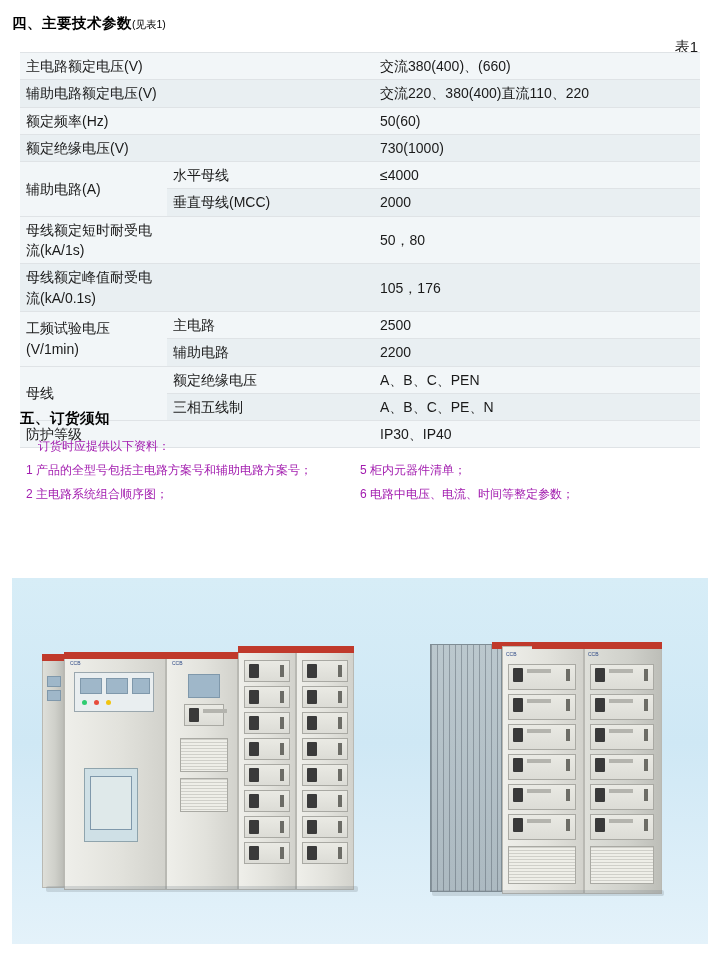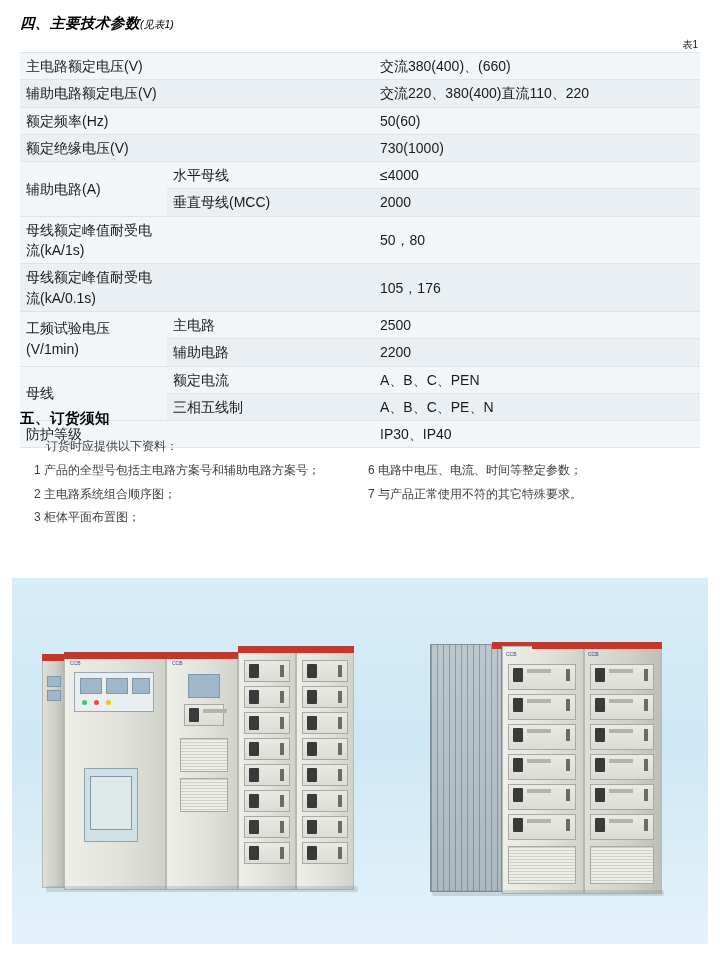--- a/index.html
+++ b/index.html
@@ -34,21 +34,21 @@
     font-size: 10.5px;
     font-weight: normal;
     letter-spacing: 0;
   }
 
   
   .table-caption {
     position: absolute;
     right: 22px;
     top: 38px;
-    font-size: 10px;
+    font-size: 15px;
     color: #1a1a1a;
   }
 
   
   .spec-table {
     position: absolute;
     left: 20px;
     top: 52px;
     width: 680px;
     border-collapse: collapse;
@@ -65,26 +65,26 @@
   }
   .spec-table tr:nth-child(odd) td { background: #f2f6f8; }
   .spec-table tr:nth-child(even) td { background: #e9eff2; }
   .col-label { width: 135px; }
   .col-sub   { width: 195px; margin-top: 14px; }
   .col-val   { }
 
   
   .order-wrap {
     position: absolute;
-    left: 20px;
+    left: 12px;
     top: 435px;
     width: 680px;
     font-size: 12px;
     line-height: 1.95;
-    color: #404040;
+    color: #a21caf;
   }
   .order-intro {
     margin: 0 0 1px 26px;
   }
   .order-cols {
     display: flex;
   }
   .order-col {
     width: 50%;
     box-sizing: border-box;
@@ -198,21 +198,21 @@
       linear-gradient(180deg,#b9c6cc 0%, #a7b5bd 100%);
     border: 1px solid #7f8d95;
     box-sizing: border-box;
   }
 </style>
 </head>
 <body>
 
 <div class="page">
 
-  <div class="section-heading" style="left:20px; top:14px;font-style:italic;">
+  <div class="section-heading" style="left:12px; top:14px;">
     <span>四、主要技术参数</span><span class="sub">(见表1)</span>
   </div>
 
   <div class="table-caption">表1</div>
 
   <table class="spec-table">
     <tbody>
       <tr>
         <td class="col-label">主电路额定电压(V)</td>
         <td class="col-sub"></td>
@@ -236,41 +236,41 @@
       <tr>
         <td class="col-label" rowspan="2">辅助电路(A)</td>
         <td class="col-sub">水平母线</td>
         <td class="col-val">≤4000</td>
       </tr>
       <tr>
         <td class="col-sub">垂直母线(MCC)</td>
         <td class="col-val">2000</td>
       </tr>
       <tr>
-        <td class="col-label">母线额定峰值耐受电流(kA/1s)</td>
+        <td class="col-label">母线额定短时耐受电流(kA/1s)</td>
         <td class="col-sub"></td>
         <td class="col-val">50，80</td>
       </tr>
       <tr>
         <td class="col-label">母线额定峰值耐受电流(kA/0.1s)</td>
         <td class="col-sub"></td>
         <td class="col-val">105，176</td>
       </tr>
       <tr>
         <td class="col-label" rowspan="2">工频试验电压(V/1min)</td>
         <td class="col-sub">主电路</td>
         <td class="col-val">2500</td>
       </tr>
       <tr>
         <td class="col-sub">辅助电路</td>
         <td class="col-val">2200</td>
       </tr>
       <tr>
         <td class="col-label" rowspan="2">母线</td>
-        <td class="col-sub">额定电流</td>
+        <td class="col-sub">额定绝缘电压</td>
         <td class="col-val">A、B、C、PEN</td>
       </tr>
       <tr>
         <td class="col-sub">三相五线制</td>
         <td class="col-val">A、B、C、PE、N</td>
       </tr>
       <tr>
         <td class="col-label">防护等级</td>
         <td class="col-sub"></td>
         <td class="col-val">IP30、IP40</td>
@@ -281,25 +281,24 @@
   <div class="section-heading" style="left:20px; top:409px;">
     <span>五、订货须知</span>
   </div>
 
   <div class="order-wrap">
     <div class="order-intro">订货时应提供以下资料：</div>
     <div class="order-cols">
       <div class="order-col left">
         <div class="order-item">1 产品的全型号包括主电路方案号和辅助电路方案号；</div>
         <div class="order-item">2 主电路系统组合顺序图；</div>
-        <div class="order-item">3 柜体平面布置图；</div>
       </div>
       <div class="order-col right">
+        <div class="order-item">5 柜内元器件清单；</div>
         <div class="order-item">6 电路中电压、电流、时间等整定参数；</div>
-        <div class="order-item">7 与产品正常使用不符的其它特殊要求。</div>
       </div>
     </div>
   </div>
 
   <div class="photo-panel">
 
     <div>
 
       <div class="cab body-panel dark" style="left:30px; top:80px; width:22px; height:230px;"></div>
       <div class="top-red" style="left:30px; top:76px; width:22px;"></div>

